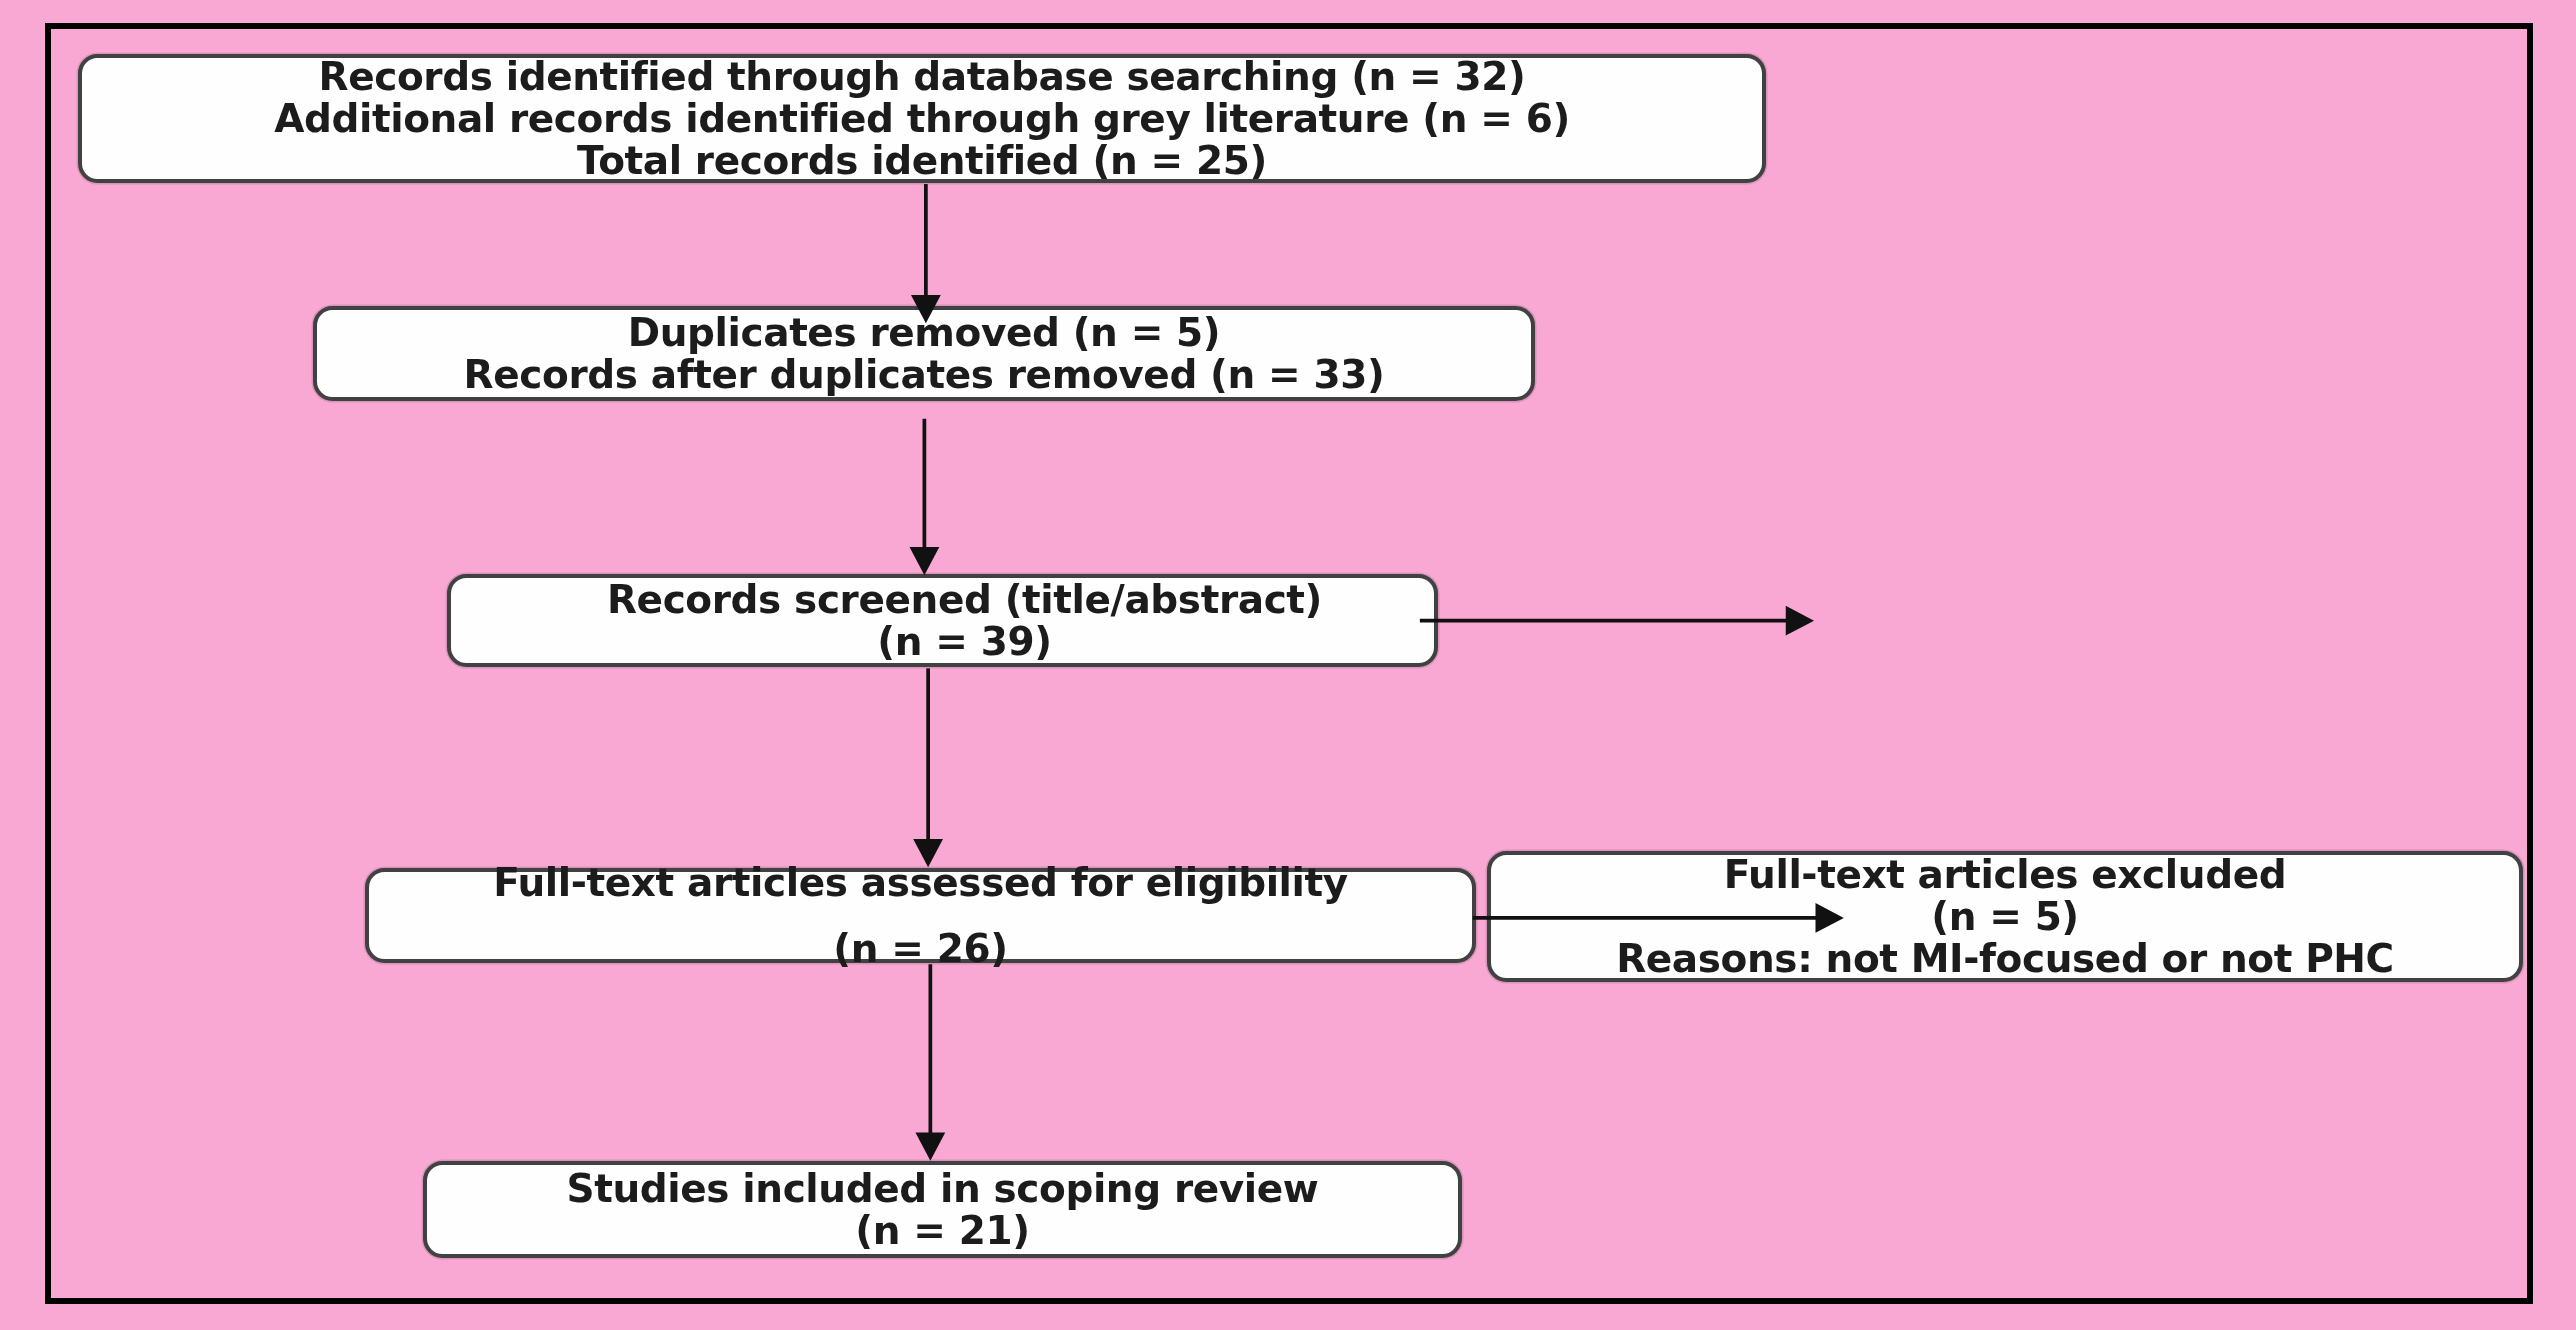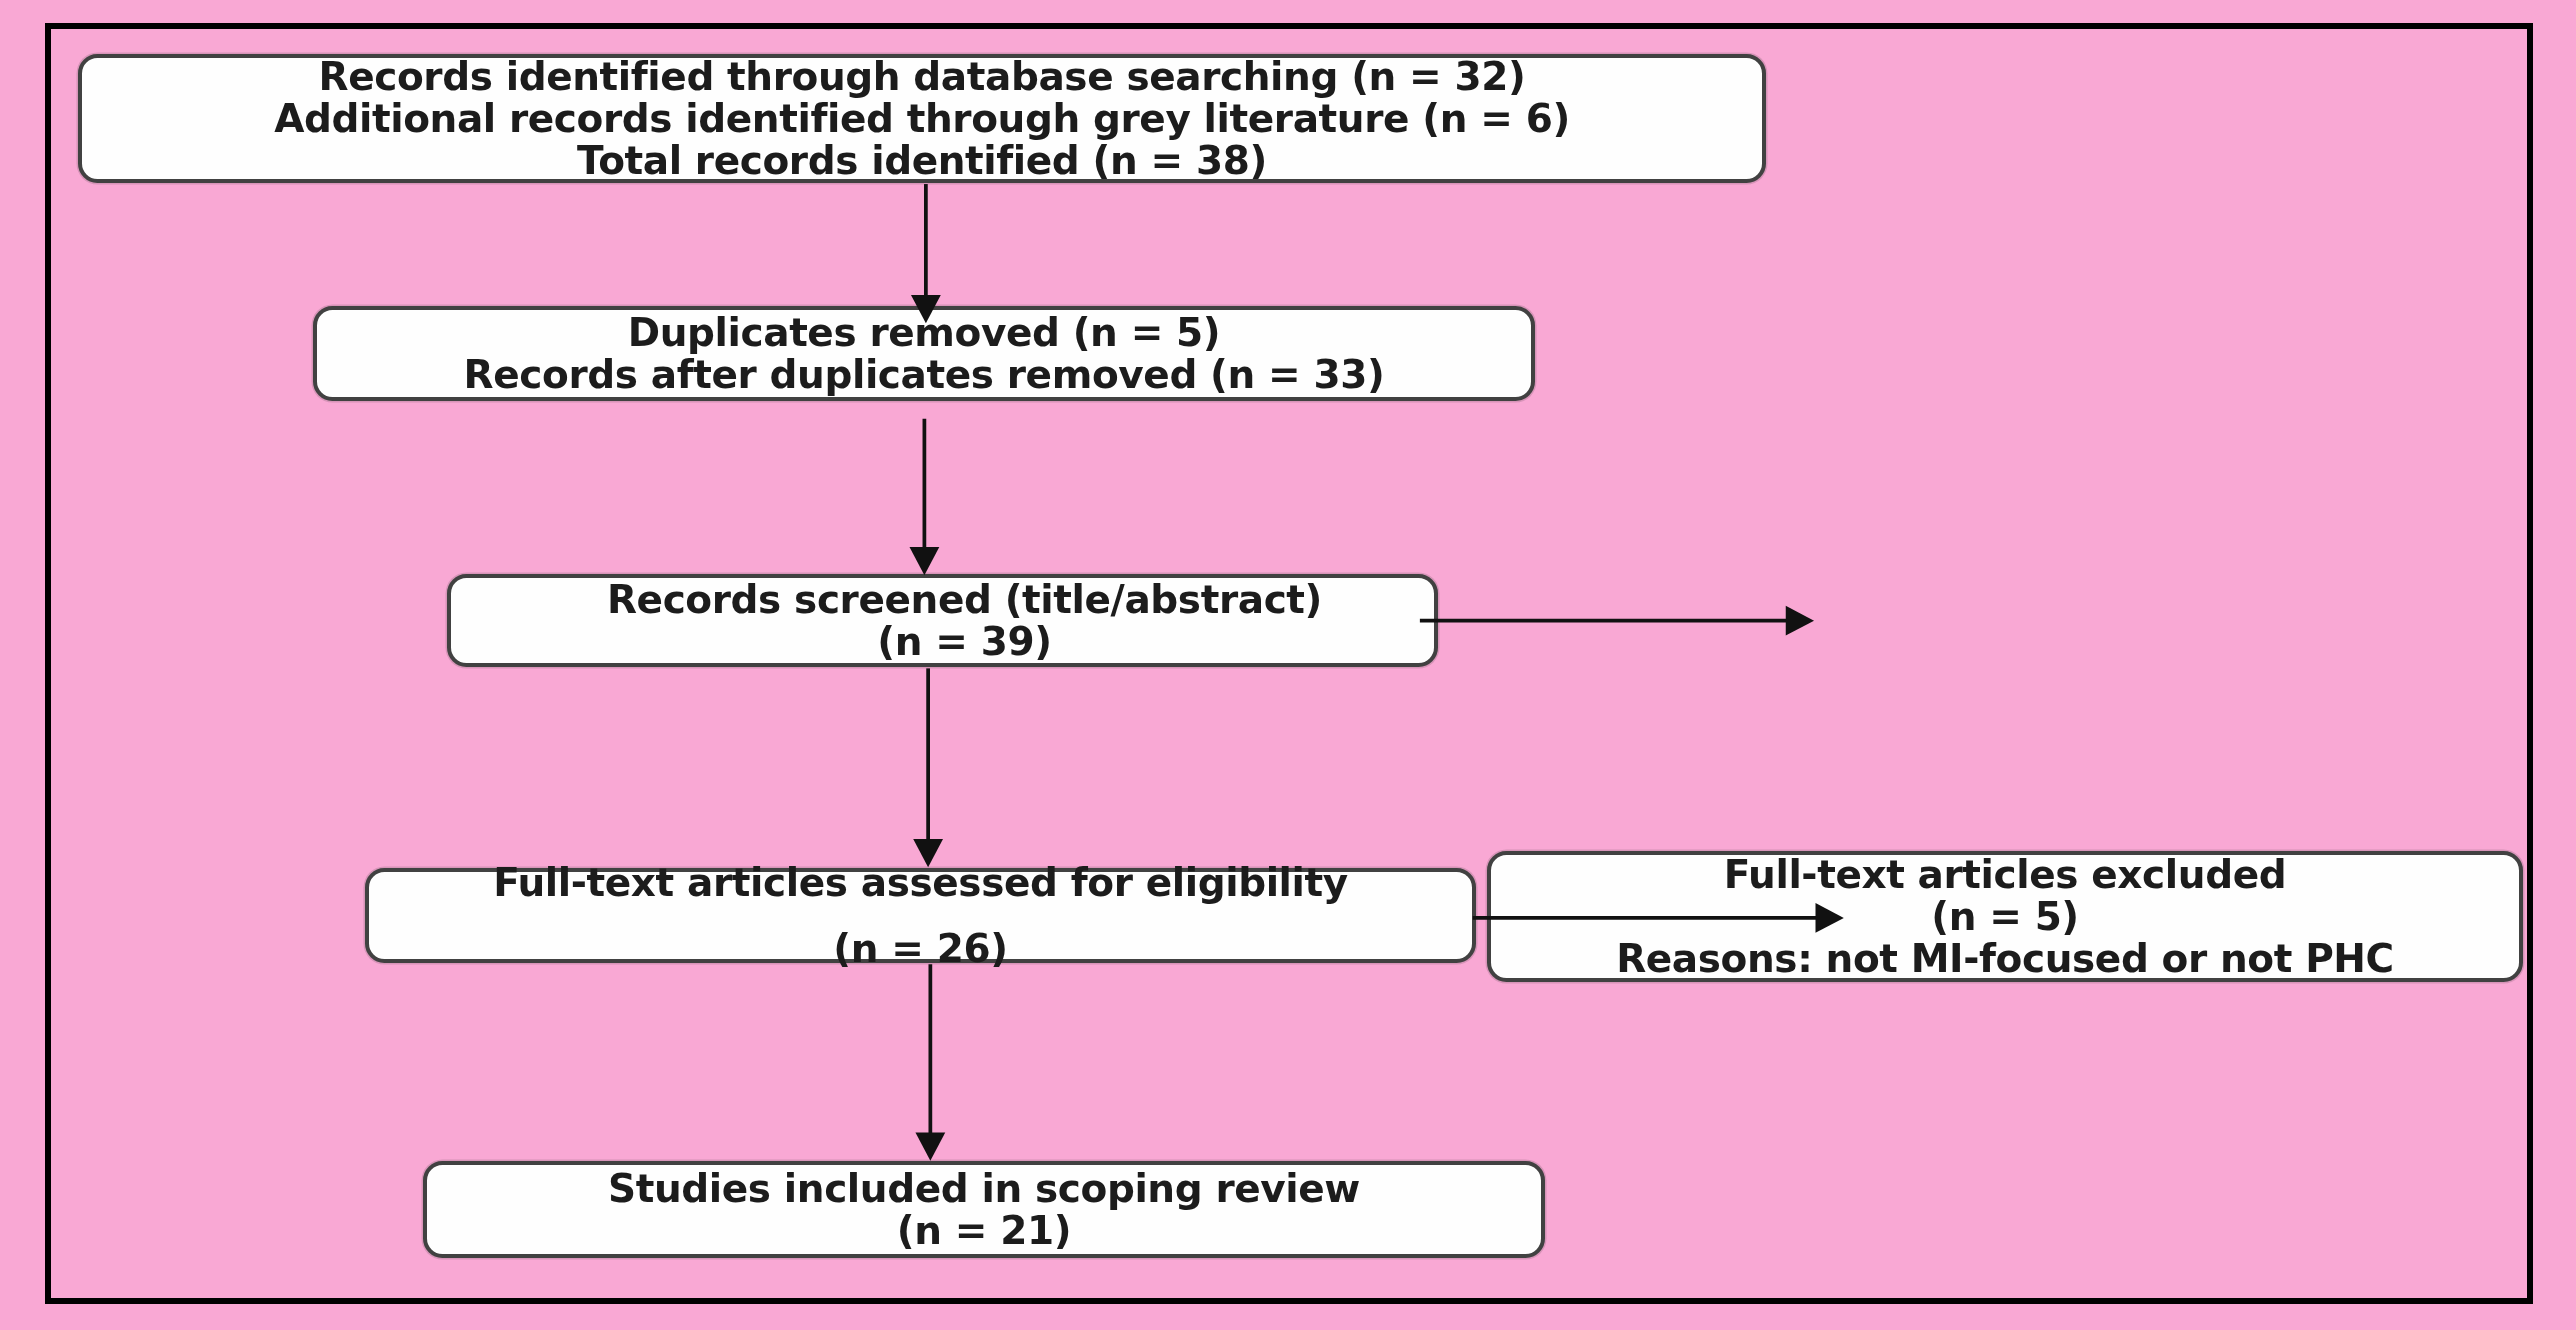--- a/index.html
+++ b/index.html
@@ -49,21 +49,21 @@
   .node .line {
     display: block;
   }
   
   #box-identification   { left: 78px;  top: 54px;   width: 1688px; height: 129px; }
   #box-duplicates       { left: 313px;  top: 306px;  width: 1222px; height: 95px; }
   #box-screened         { left: 447px;  top: 574px;  width: 991px; height: 93px; padding-left: 44px; }
   #box-records-excluded { left: 1747px; top: 574px;  width: 528px;  height: 88px; }
   #box-fulltext         { left: 365px;  top: 868px; width: 1111px; height: 95px; gap: 24px; }
   #box-fulltext-excluded{ left: 1487px; top: 851px; width: 1036px; height: 131px; }
-  #box-included         { left: 423px;  top: 1161px; width: 1122px; height: 97px; }
+  #box-included         { left: 423px;  top: 1161px; width: 1039px; height: 97px; }
 
   .arrow-layer {
     position: absolute;
     left: 0;
     top: 0;
     width: 2576px;
     height: 1330px;
     z-index: 2;
     pointer-events: none;
   }
@@ -71,21 +71,21 @@
 </head>
 <body>
 
 <div class="canvas">
 
   <div class="outer-frame"></div>
 
   <div class="node" id="box-identification">
     <span class="line">Records identified through database searching (n = 32)</span>
     <span class="line">Additional records identified through grey literature (n = 6)</span>
-    <span class="line">Total records identified (n = 38)</span>
+    <span class="line">Total records identified (n = 25)</span>
   </div>
 
   <div class="node" id="box-duplicates">
     <span class="line">Duplicates removed (n = 5)</span>
     <span class="line">Records after duplicates removed (n = 33)</span>
   </div>
 
   <div class="node" id="box-screened">
     <span class="line">Records screened (title/abstract)</span>
     <span class="line">(n = 39)</span>

